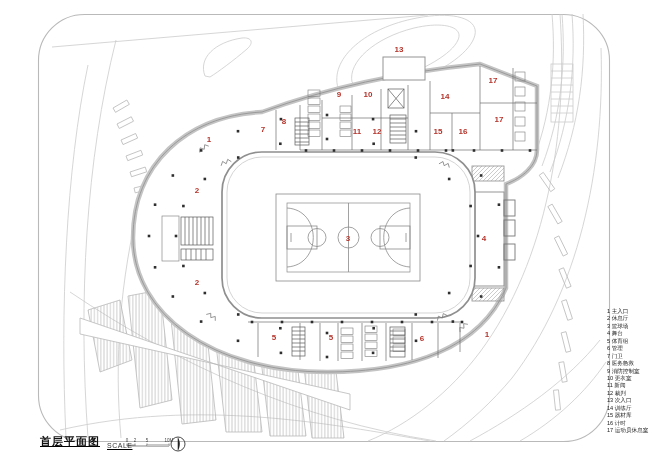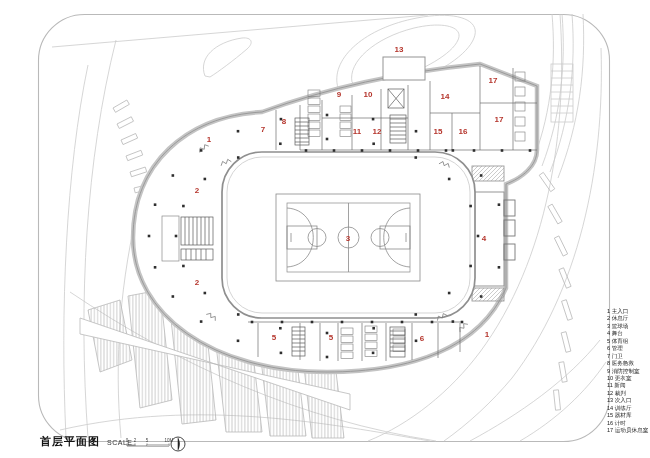--- a/index.html
+++ b/index.html
@@ -1,21 +1,21 @@
 <!DOCTYPE html>
 <html style="--red: #b5352c;"><head>
 <meta charset="utf-8">
 <style>
   html,body{margin:0;padding:0;background:#ffffff;}
   #stage{position:relative;width:650px;height:458px;background:#fff;overflow:hidden;
          font-family:"Liberation Sans",sans-serif;}
   svg text{font-family:"Liberation Sans",sans-serif;}
   .roomnum{font-weight:bold;font-size:8px;fill:var(--red,#b5352c);}
   .ticklab{font-size:4.5px;fill:#444;}
-  #titleblock{position:absolute;left:40px;top:434px;display:flex;align-items:center;gap:7px;}
+  #titleblock{position:absolute;left:40px;top:434px;display:flex;align-items:flex-end;gap:7px;text-decoration:underline;}
   #plan-title{font-size:11px;font-weight:bold;color:#111;letter-spacing:1px;}
   #scale-word{font-size:7px;color:#333;letter-spacing:.5px;margin-top:2px;}
   #legend{position:absolute;left:607px;top:308px;width:43px;color:#1a1a1a;
           font-size:5.6px;line-height:1.33;white-space:nowrap;}
   .legend-row{overflow:hidden;}
 </style>
 </head>
 <body>
 
 <div id="stage">

